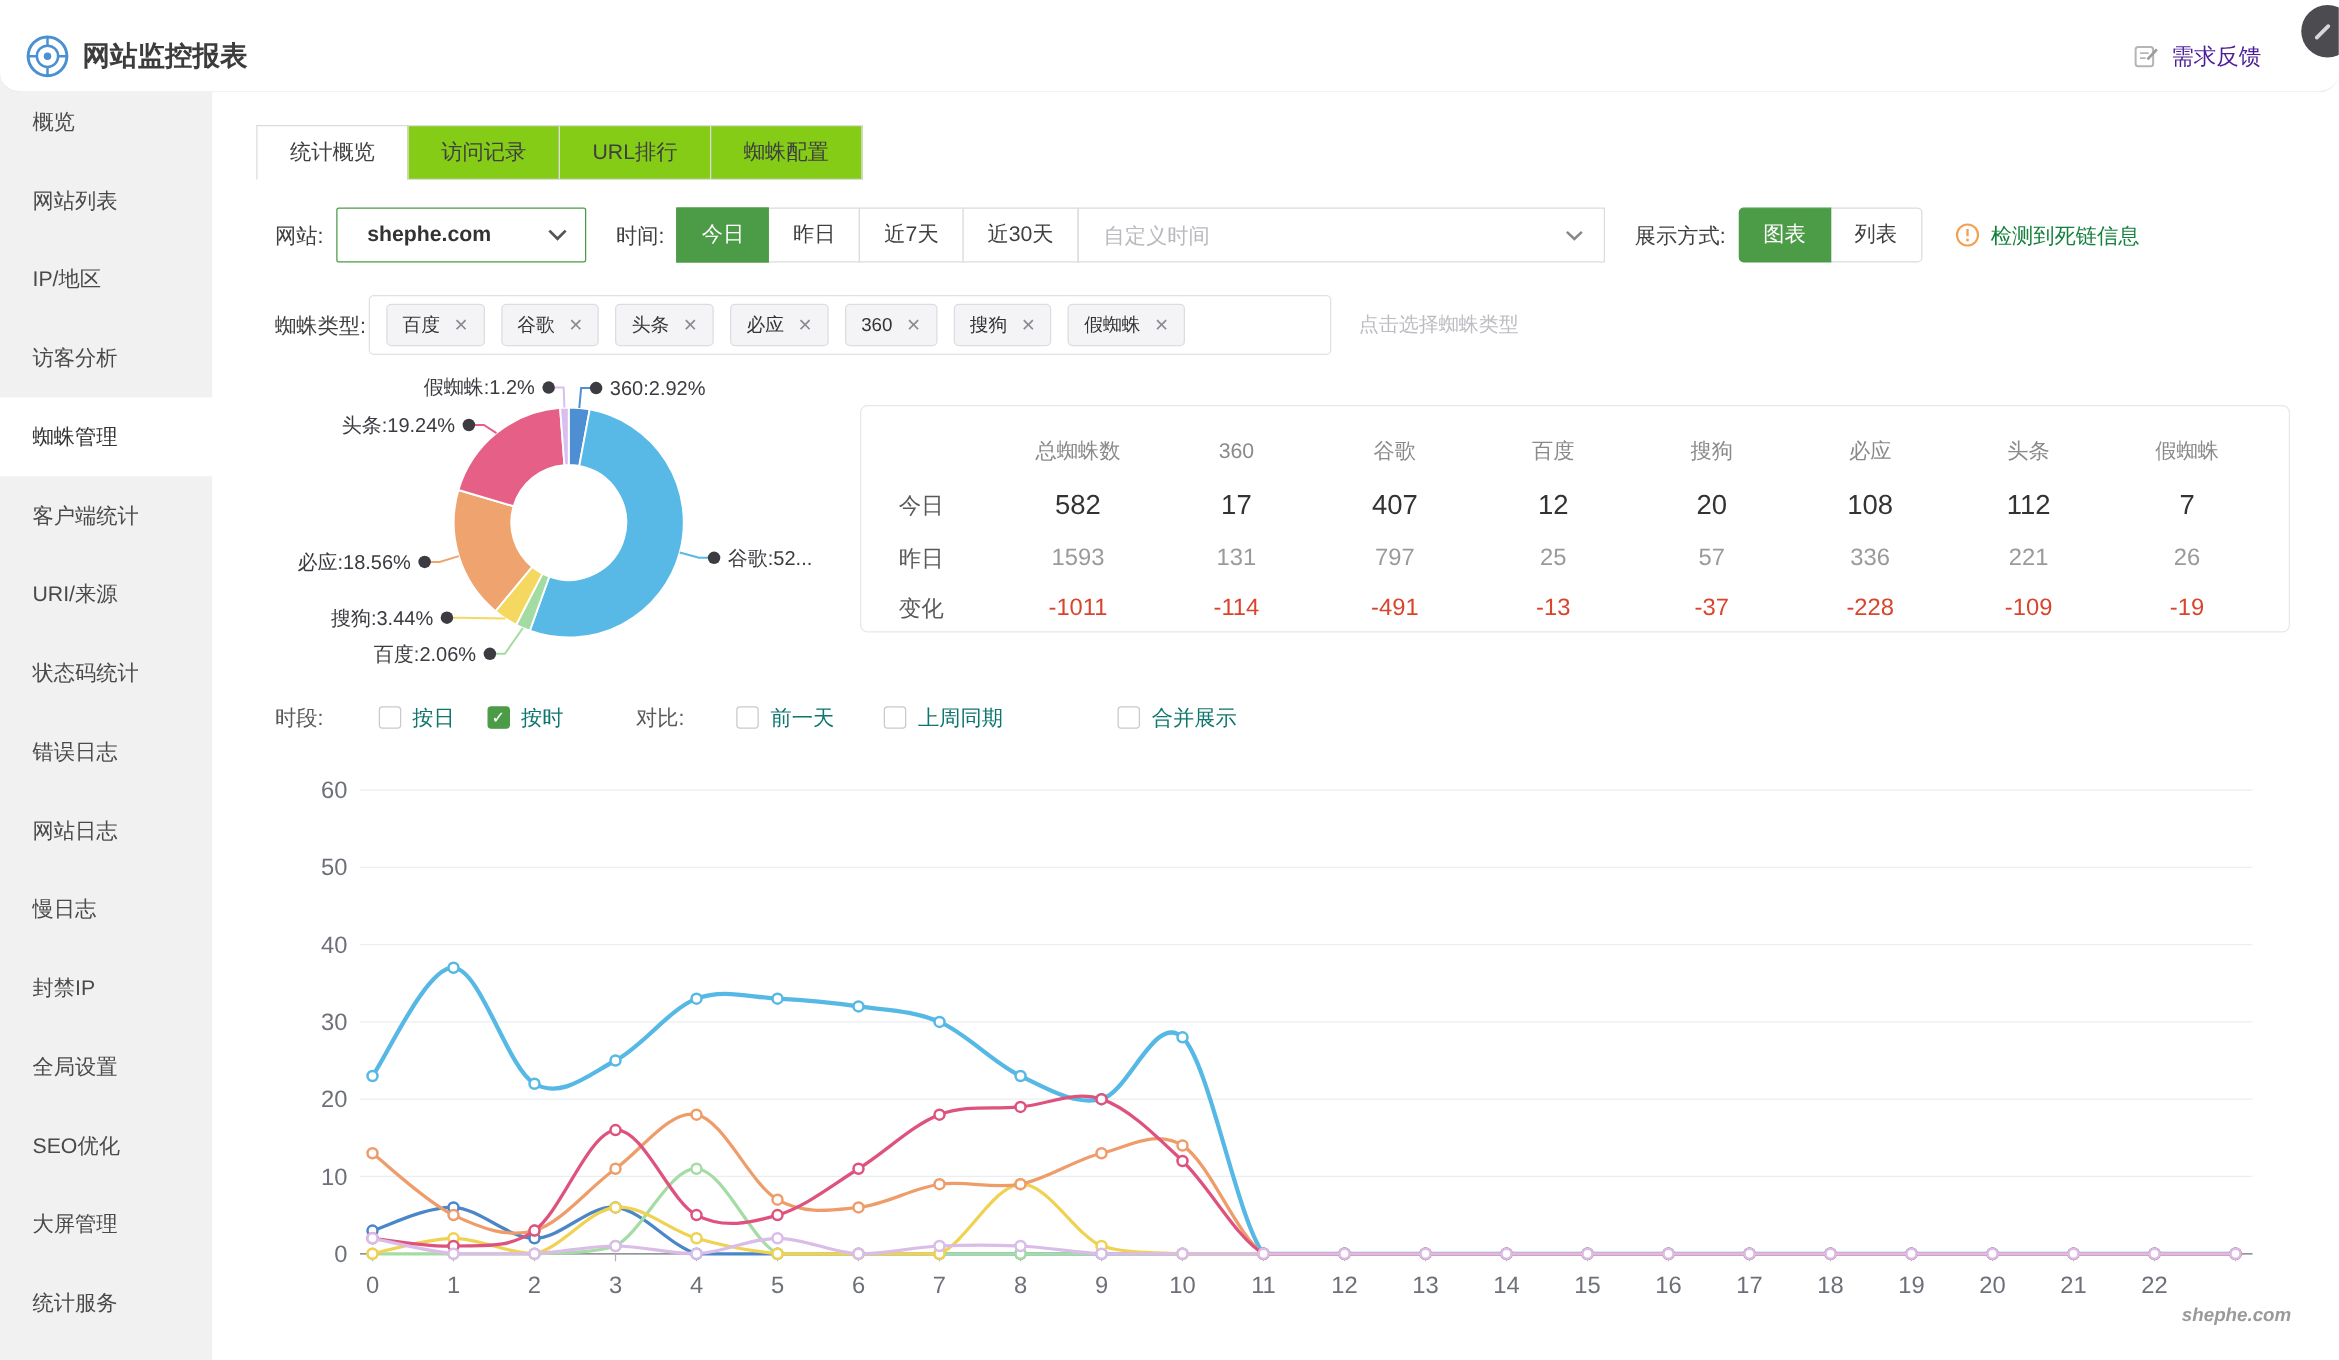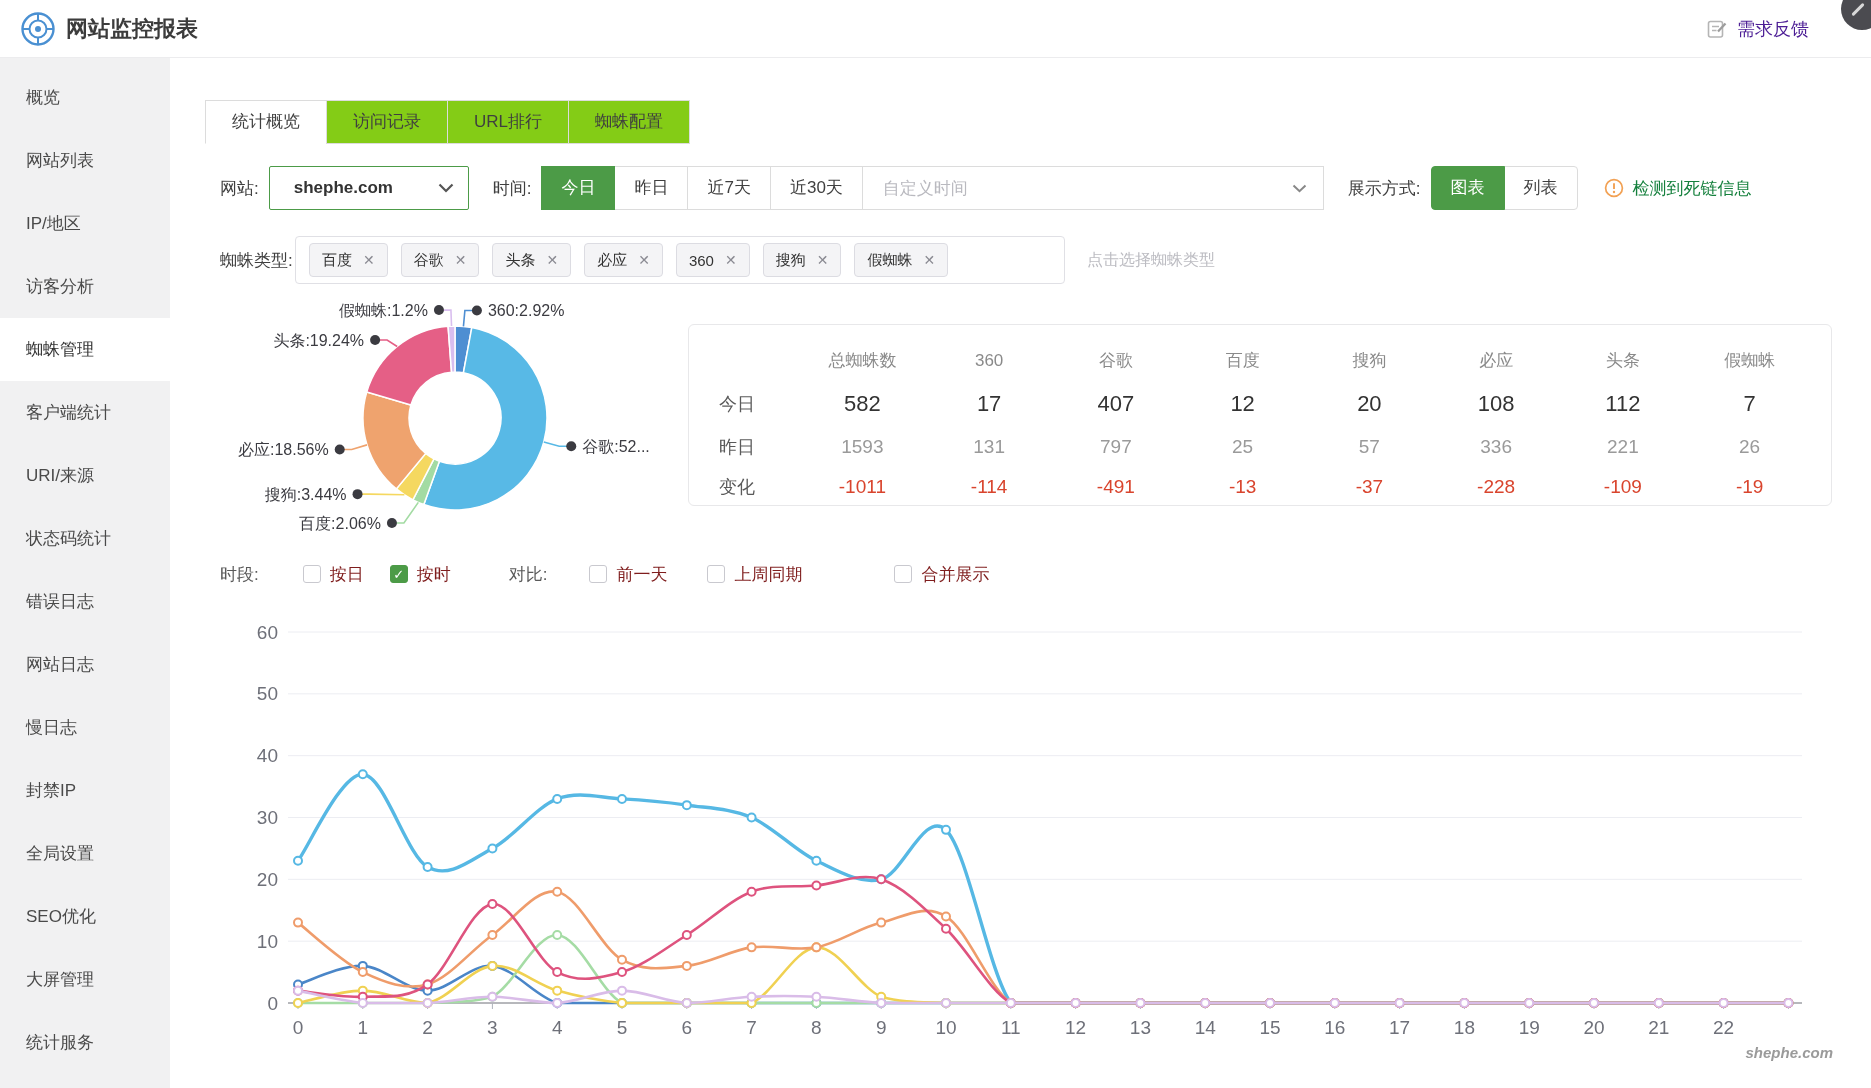--- a/index.html
+++ b/index.html
@@ -4,21 +4,21 @@
 <style>
   * { box-sizing: border-box; margin: 0; padding: 0; }
   html,body { width: 1871px; height: 1088px; }
   body {
     position: relative; background: #fff; overflow: hidden;
     font-family: "Liberation Sans", "DejaVu Sans", sans-serif; color: #333;
   }
   svg text { font-family: "Liberation Sans", "DejaVu Sans", sans-serif; }
 
   
-  .header { position: absolute; top:0; left:0; width:100%; height:58px; background:#fff; border-bottom:1px solid #ececee; z-index:6; }
+  .header { position: absolute; top:16px; left:0; width:100%; height:58px; background:#fff; border-bottom:1px solid #ececee; z-index:6;border-radius:16px; }
   .logo { position:absolute; left:20px; top:11px; width:36px; height:36px; }
   .app-title { position:absolute; left:66px; top:0; line-height:58px; font-size:22px; font-weight:600; color:#3c3c3c; }
   .feedback { position:absolute; right:62px; top:0; height:58px; display:flex; align-items:center; gap:9px; cursor:pointer; }
   .feedback-text { color:#4c1d95; font-size:18px;text-align:right; }
   .corner-circle { position:absolute; right:-12px; top:-12px; width:42px; height:42px; border-radius:50%; background:#4b4b50; z-index:7; }
   .corner-circle span { position:absolute; left:9px; top:20px; width:16px; height:3px; background:#d8d8d8; transform:rotate(-45deg); border-radius:2px; }
 
   
   .sidebar { position:absolute; top:58px; left:0; width:170px; bottom:0; background:#f1f1f2; padding-top:8px; }
   .side-item { height:63px; line-height:63px; padding-left:26px; font-size:17px; color:#4a4a4a; cursor:pointer; }
@@ -33,21 +33,21 @@
   .tab.active { background:#fff; border-bottom-color:#fff; }
 
   .filter-row { position:absolute; left:50px; top:108px; height:44px; display:flex; align-items:center; font-size:17px; color:#3f3f3f; white-space:nowrap; }
   .flabel { margin-right:10px; }
   .site-select { width:200px; height:44px; border:1px solid #4c9b47; border-radius:2px; display:flex; align-items:center; justify-content:space-between; padding:0 14px 0 24px; cursor:pointer; font-weight:600; color:#333; }
   .gap-l { margin-left:24px; }
   .seg { display:flex; }
   .seg-btn { height:44px; line-height:42px; padding:0 19px; border:1px solid #dcdcdc; margin-left:-1px; background:#fff; cursor:pointer; text-align:center; }
   .seg-btn:first-child { margin-left:0; }
   .seg-btn.active { background:#4c9b47; border-color:#4c9b47; color:#fff; position:relative; z-index:1; }
-  .custom-time { width:462px; height:44px; border:1px solid #dcdcdc; margin-left:-1px; display:flex; align-items:center; justify-content:space-between; padding:0 16px 0 20px; color:#b9b9bf; cursor:pointer; }
+  .custom-time { width:422px; height:44px; border:1px solid #dcdcdc; margin-left:-1px; display:flex; align-items:center; justify-content:space-between; padding:0 16px 0 20px; color:#b9b9bf; cursor:pointer; }
   .disp-seg { border-radius:4px; }
   .disp-seg .seg-btn:first-child { border-radius:4px 0 0 4px; }
   .disp-seg .seg-btn:last-child { border-radius:0 4px 4px 0; }
   .warn { display:flex; align-items:center; gap:9px; color:#15803d; margin-left:26px; cursor:pointer; }
 
   .spider-row { position:absolute; left:50px; top:178px; display:flex; align-items:center; font-size:17px; color:#3f3f3f; }
   .spider-label { width:75px; }
   .tag-box { width:770px; height:48px; border:1px solid #e0e0e5; border-radius:4px; background:#fff; display:flex; align-items:center; gap:13px; padding:0 13px; }
   .tag { background:#f4f4f6; border:1px solid #dcdce2; border-radius:4px; height:34px; display:flex; align-items:center; gap:11px; padding:0 12px; font-size:15px; color:#333; }
   .tag-x { color:#8a8a92; font-size:14px; font-weight:bold; cursor:pointer; line-height:1; }
@@ -63,21 +63,21 @@
   .sg-r2, .sg-r3 { height:40px; line-height:40px; }
   .sg-v { text-align:center; }
   .sg-r1.sg-v { font-size:22px; color:#333; }
   .sg-r2.sg-v { font-size:19px; color:#9a9a9a; }
   .sg-r3.sg-v { font-size:19px; color:#d9442d; }
 
   .opts-row { position:absolute; left:50px; top:502px; height:28px; display:flex; align-items:center; font-size:17px; color:#5a5a5a; }
   .opt-group { display:flex; align-items:center; }
   .cbx { width:18px; height:18px; border:1px solid #c9c9cf; border-radius:3px; background:#fff; display:inline-flex; align-items:center; justify-content:center; cursor:pointer; font-size:13px; font-weight:bold; color:transparent; }
   .cbx.checked { background:#4c9b47; border-color:#4c9b47; color:#fff; }
-  .opt-label { margin-left:9px; color:#7f1d1d; }
+  .opt-label { margin-left:9px; color:#0f766e; }
 
   .line-wrap { position:absolute; left:60px; top:552px; width:1620px; height:470px; }
 
   .watermark { position:absolute; left:1430px; top:986px; width:233px; text-align:right; font-size:15px; font-weight:bold; font-style:italic; color:#9a9a9a; }
 </style>
 </head>
 <body>
 
 <div class="header">
   <svg class="logo" viewBox="0 0 36 36">

